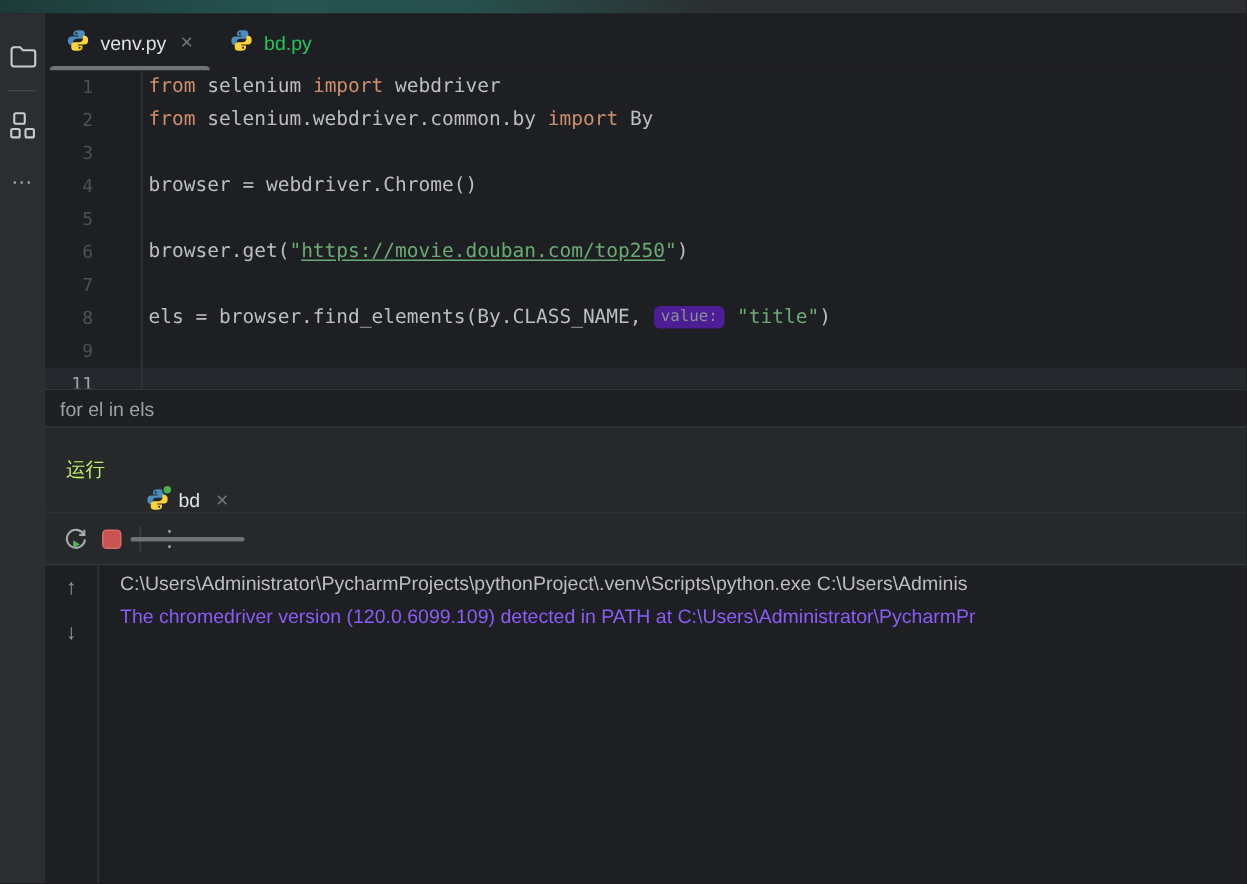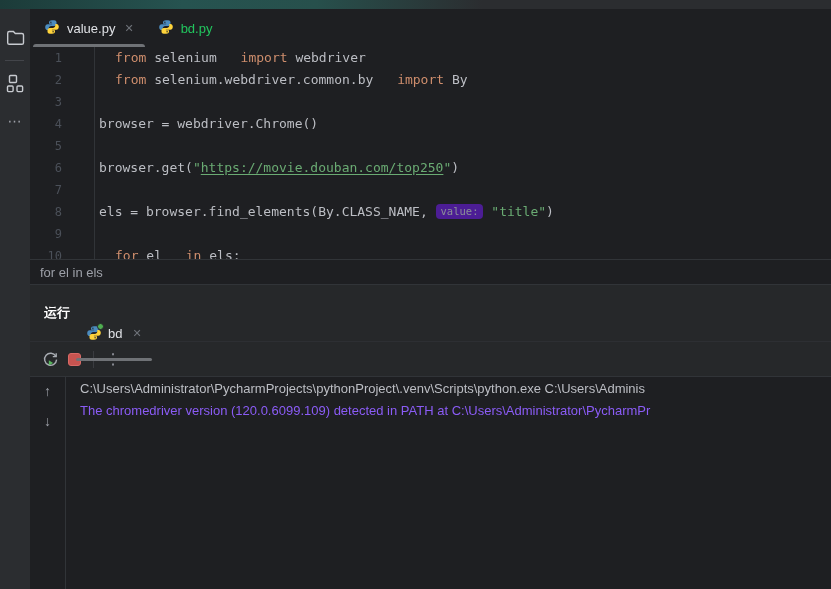--- a/index.html
+++ b/index.html
@@ -31,31 +31,31 @@
 
   
   .editor { position: relative; flex: 1; background: #1e1f22; overflow: hidden;
     font-family: "DejaVu Sans Mono", monospace; font-size: 13px; line-height: 22px; color: #bcbec4; }
   .editor::before { content: ''; position: absolute; left: 64px; top: 0; bottom: 0; width: 1px; background: #313438; }
   .row { display: flex; height: 22px; white-space: pre; }
   .row .ln { flex: 0 0 32px; text-align: right; color: #4b5059; font-size: 12px; line-height: 22px; user-select: none; cursor: pointer; }
   .row .code { padding-left: 37px; }
   .row.current { background: #26282e; }
   .row.current .ln { color: #a1a5ad; }
-  .kw { color: #cf8e6d; margin-left: 16px; }
+  .kw { color: #cf8e6d; }
   .str { color: #6aab73; }
   .lnk { text-decoration: underline; text-underline-offset: 2px; }
   .inlay { display: inline-block; background: #4c1d95; color: #8c9097; font-size: 10.5px; line-height: 15px; padding: 0 5px; border-radius: 4px; vertical-align: 1px; }
 
   
   .breadcrumb { flex: 0 0 25px; background: #1e1f22; border-top: 1px solid #313438; display: flex; align-items: center; padding-left: 10px; font-size: 13px; color: #9da0a8; }
 
   
   .run-header { flex: 0 0 38px; background: #26282a; border-top: 1px solid #313438; display: flex; align-items: center; padding-left: 14px; font-size: 13px; }
-  .run-title { color: #ffffff; margin-right: 4px; font-weight: bold; }
+  .run-title { color: #bef264; margin-right: 15px; }
   .run-tab { position: relative; height: 100%; display: flex; align-items: center; gap: 6px; padding: 0 12px; color: #dfe1e5; cursor: pointer; margin-top: 40px; }
   .run-tab .tab-underline { position: absolute; left: 2px; right: 2px; bottom: 0; height: 3px; background: #6f7276; border-radius: 3px; }
   .run-tab .close { color: #6f737a; font-size: 11px; margin-left: 4px; }
   .pyicon-wrap { position: relative; width: 16px; height: 16px; }
   .run-dot { position: absolute; top: -2px; right: -2px; width: 7px; height: 7px; border-radius: 50%; background: #4fae50; border: 1px solid #26282a; }
 
   
   .run-toolbar { flex: 0 0 35px; background: #26282a; border-top: 1px solid #2d2f33; display: flex; align-items: center; padding-left: 8px; }
   .tool-btn { width: 24px; height: 24px; display: flex; align-items: center; justify-content: center; cursor: pointer; border-radius: 4px; }
   .stop-sq { width: 13px; height: 13px; background: #c75450; border: 1px solid #d96a66; border-radius: 3px; }
@@ -98,21 +98,21 @@
       </div>
     </div>
 
     <div class="content">
       <div class="tabbar" id="tabbar">
           <div class="tab active">
             <span><svg viewBox="0 0 16 16" width="16" height="16">
                 <path fill="#4B8BBE" d="M7.9 1.2c-1.6 0-2.9.7-2.9 2v1.5h3.1v.6H3.6c-1.3 0-2.4 1-2.4 2.9 0 1.8 1 2.9 2.3 2.9h1.2V9.4c0-1.4 1.2-2.5 2.6-2.5h3.1c1.2 0 2.1-1 2.1-2.2V3.2c0-1.2-1.1-2-2.3-2zm-1 1.3c.4 0 .7.3.7.7s-.3.7-.7.7-.7-.3-.7-.7.3-.7.7-.7z"></path>
                 <path fill="#FFD43B" d="M8.1 14.8c1.6 0 2.9-.7 2.9-2v-1.5H7.9v-.6h4.5c1.3 0 2.4-1 2.4-2.9 0-1.8-1-2.9-2.3-2.9h-1.2v1.7c0 1.4-1.2 2.5-2.6 2.5H5.6c-1.2 0-2.1 1-2.1 2.2v1.5c0 1.2 1.1 2 2.3 2zm1-1.3c-.4 0-.7-.3-.7-.7s.3-.7.7-.7.7.3.7.7-.3.7-.7.7z"></path>
               </svg></span>
-            <span>value.py</span>
+            <span>venv.py</span>
             <span class="close">✕</span>
             <span class="tab-underline"></span>
           </div>
           <div class="tab">
             <span><svg viewBox="0 0 16 16" width="16" height="16">
                 <path fill="#4B8BBE" d="M7.9 1.2c-1.6 0-2.9.7-2.9 2v1.5h3.1v.6H3.6c-1.3 0-2.4 1-2.4 2.9 0 1.8 1 2.9 2.3 2.9h1.2V9.4c0-1.4 1.2-2.5 2.6-2.5h3.1c1.2 0 2.1-1 2.1-2.2V3.2c0-1.2-1.1-2-2.3-2zm-1 1.3c.4 0 .7.3.7.7s-.3.7-.7.7-.7-.3-.7-.7.3-.7.7-.7z"></path>
                 <path fill="#FFD43B" d="M8.1 14.8c1.6 0 2.9-.7 2.9-2v-1.5H7.9v-.6h4.5c1.3 0 2.4-1 2.4-2.9 0-1.8-1-2.9-2.3-2.9h-1.2v1.7c0 1.4-1.2 2.5-2.6 2.5H5.6c-1.2 0-2.1 1-2.1 2.2v1.5c0 1.2 1.1 2 2.3 2zm1-1.3c-.4 0-.7-.3-.7-.7s.3-.7.7-.7.7.3.7.7-.3.7-.7.7z"></path>
               </svg></span>
             <span>bd.py</span>
           </div>
@@ -122,21 +122,20 @@
         <div id="code-rows">
             <div class="row"><span class="ln">1</span><span class="code"><span class="kw">from</span><span> selenium </span><span class="kw">import</span><span> webdriver</span></span></div>
             <div class="row"><span class="ln">2</span><span class="code"><span class="kw">from</span><span> selenium.webdriver.common.by </span><span class="kw">import</span><span> By</span></span></div>
             <div class="row"><span class="ln">3</span><span class="code"></span></div>
             <div class="row"><span class="ln">4</span><span class="code"><span>browser = webdriver.Chrome()</span></span></div>
             <div class="row"><span class="ln">5</span><span class="code"></span></div>
             <div class="row"><span class="ln">6</span><span class="code"><span>browser.get(</span><span class="str">"</span><span class="str lnk">https://movie.douban.com/top250</span><span class="str">"</span><span>)</span></span></div>
             <div class="row"><span class="ln">7</span><span class="code"></span></div>
             <div class="row"><span class="ln">8</span><span class="code"><span>els = browser.find_elements(By.CLASS_NAME, </span><span class="inlay">value:</span><span> </span><span class="str">"title"</span><span>)</span></span></div>
             <div class="row"><span class="ln">9</span><span class="code"></span></div>
-            <div class="row"><span class="ln">10</span><span class="code"><span class="kw">for</span><span> el </span><span class="kw">in</span><span> els:</span></span></div>
             <div class="row current"><span class="ln">11</span><span class="code"></span></div>
           </div>
 
       </div>
 
       <div class="breadcrumb">
         <span>for el in els</span>
       </div>
 
       <div class="run-header">

